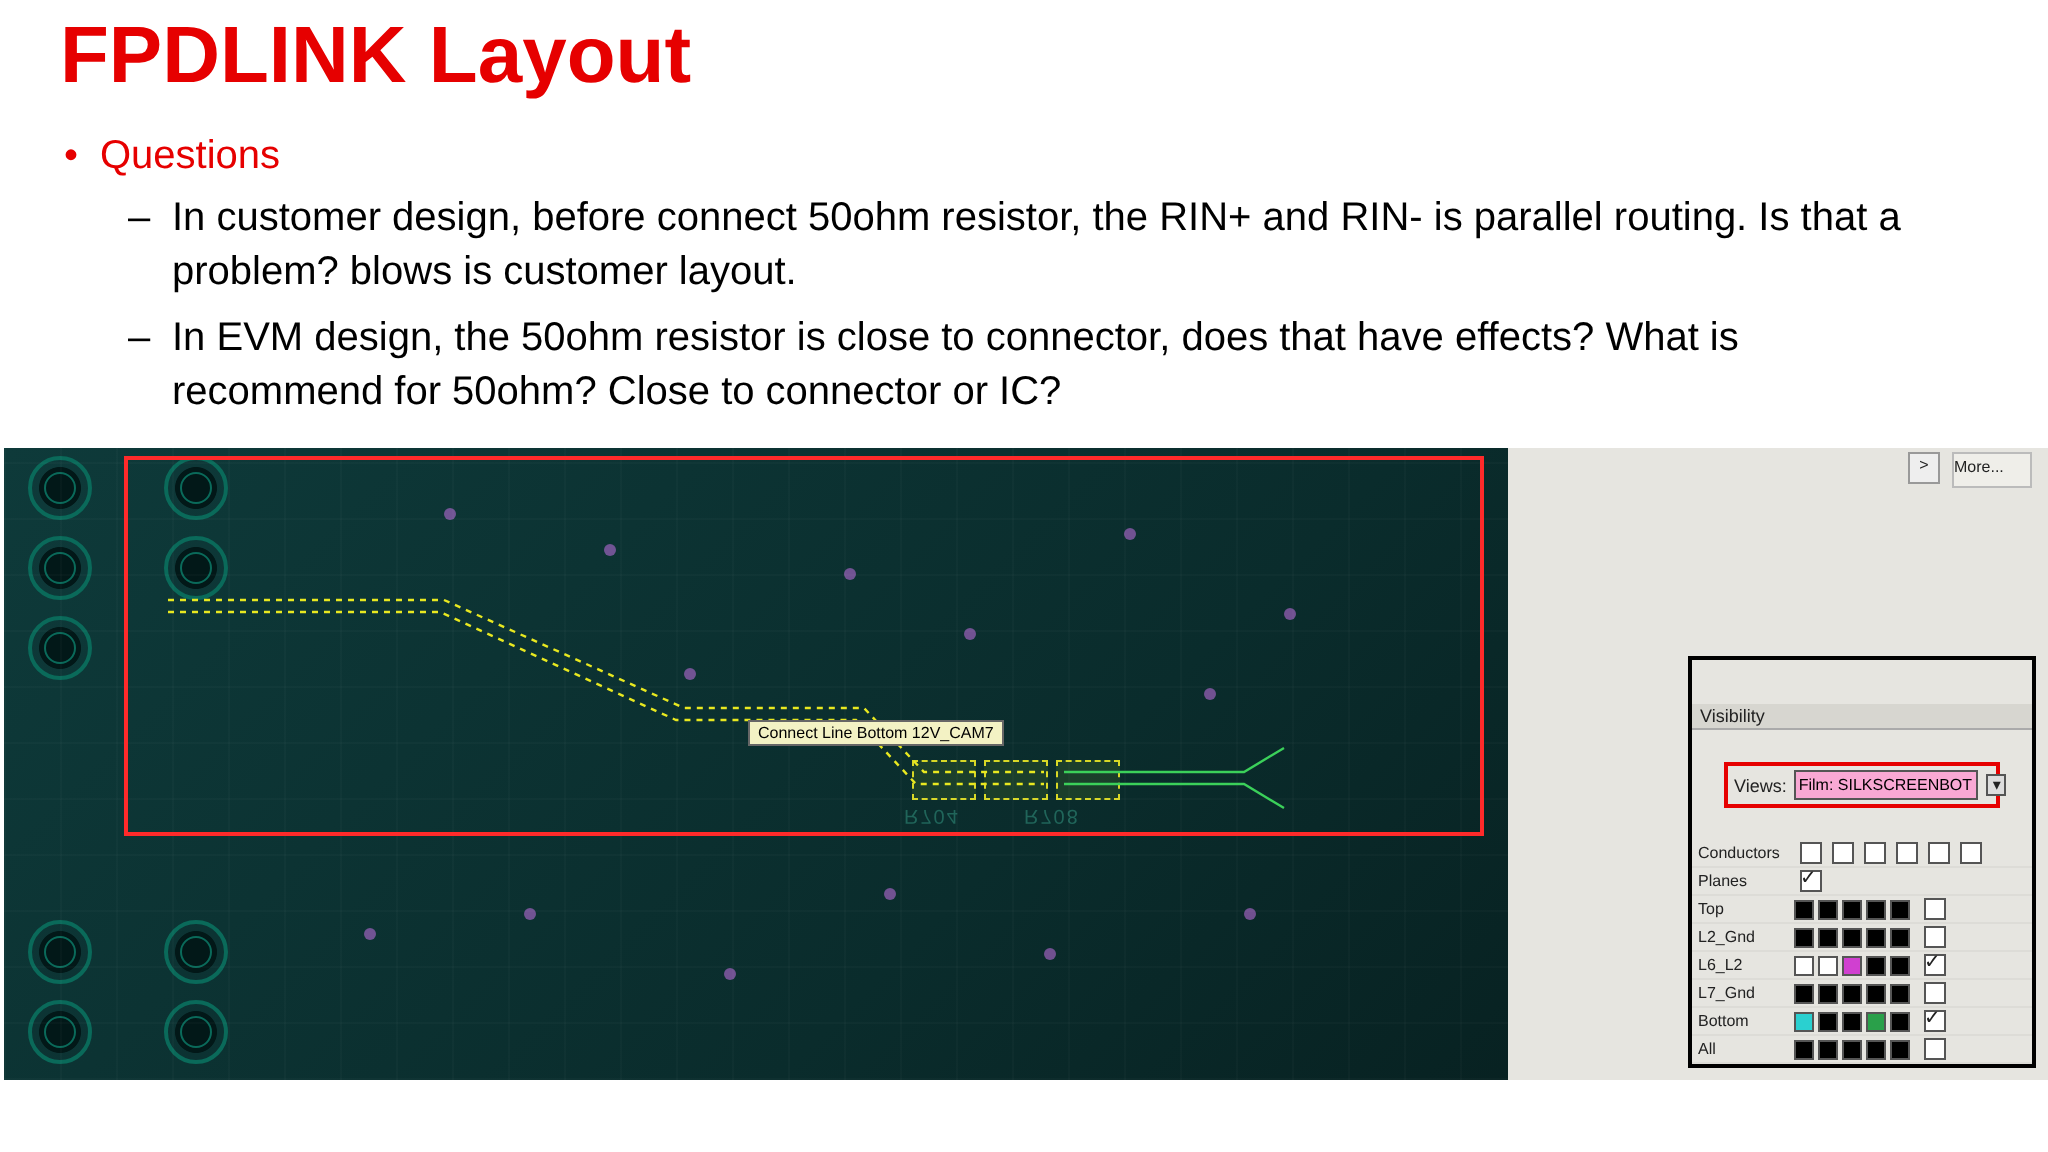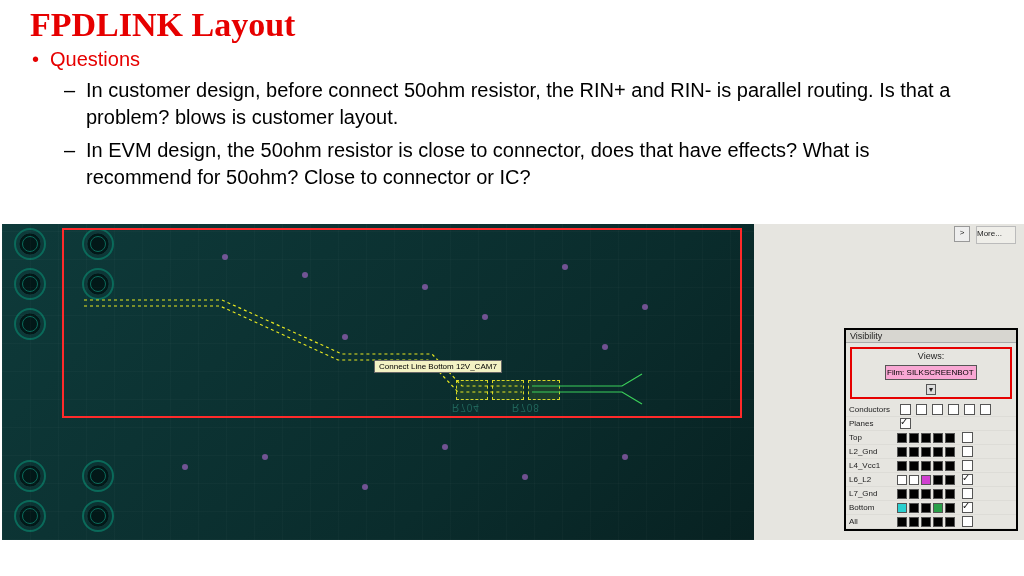--- a/index.html
+++ b/index.html
@@ -7,23 +7,22 @@
     width: 1024px;
     height: 576px;
     font-family: Arial, Helvetica, sans-serif;
     background: #fff;
     position: relative;
     overflow: hidden;
   }
   .title {
     color: #e60000;
     font-weight: 700;
-    font-size: 34px;
-    margin: 6px 0 4px 30px;
-    font-family: Liberation Serif, serif;
+    font-size: 40px;
+    margin: 6px 0 16px 30px;
   }
   .bullet-lv1 {
     color: #e60000;
     font-size: 20px;
     margin: 4px 0 0 50px;
     list-style: none;
     position: relative;
   }
   .bullet-lv1::before {
     content: "•";
@@ -182,20 +181,21 @@
     right: 6px;
     top: 104px;
     border: 2px solid #000;
     background: #e6e5e0;
   }
   .vis-title {
     padding: 1px 4px;
     background: #d7d6d0;
     border-bottom: 1px solid #aaa;
     font-size: 9px;
+    margin-top: 22px;
   }
   .vis-row {
     display: flex;
     align-items: center;
     padding: 1px 3px;
     gap: 4px;
     border-bottom: 1px solid rgba(0,0,0,0.04);
   }
   .vis-label {
     width: 44px;
@@ -239,22 +239,21 @@
     border: 1px solid #555;
     background: #f9a8d4;
     padding: 0 1px;
   }
   .views-row {
     display:flex;
     align-items:center;
     padding:2px 3px;
     gap:4px;
     border:2px solid #e60000;
-    margin:4px;
-    flex-direction:column;
+    margin:16px;
   }
 </style>
 </head>
 <body>
 
 <div class="title">FPDLINK Layout</div>
 <div class="bullet-lv1">Questions</div>
 <div class="bullet-lv2">In customer design, before connect 50ohm resistor, the RIN+ and RIN- is parallel routing. Is that a problem? blows is customer layout.</div>
 <div class="bullet-lv2">In EVM design, the 50ohm resistor is close to connector, does that have effects? What is recommend for 50ohm? Close to connector or IC?</div>
 
@@ -368,31 +367,20 @@
         <div class="swatches">
             <span class="sw blk"></span>
             <span class="sw blk"></span>
             <span class="sw blk"></span>
             <span class="sw blk"></span>
             <span class="sw blk"></span>
           </div>
         <span class="checkbox"></span>
       </div>
       <div class="vis-row">
-        <span class="vis-label">L4_Vcc1</span>
-        <div class="swatches">
-            <span class="sw blk"></span>
-            <span class="sw blk"></span>
-            <span class="sw blk"></span>
-            <span class="sw blk"></span>
-            <span class="sw blk"></span>
-          </div>
-        <span class="checkbox"></span>
-      </div>
-      <div class="vis-row">
         <span class="vis-label">L6_L2</span>
         <div class="swatches">
             <span class="sw wht"></span>
             <span class="sw wht"></span>
             <span class="sw mag"></span>
             <span class="sw blk"></span>
             <span class="sw blk"></span>
           </div>
         <span class="checkbox on"></span>
       </div>

